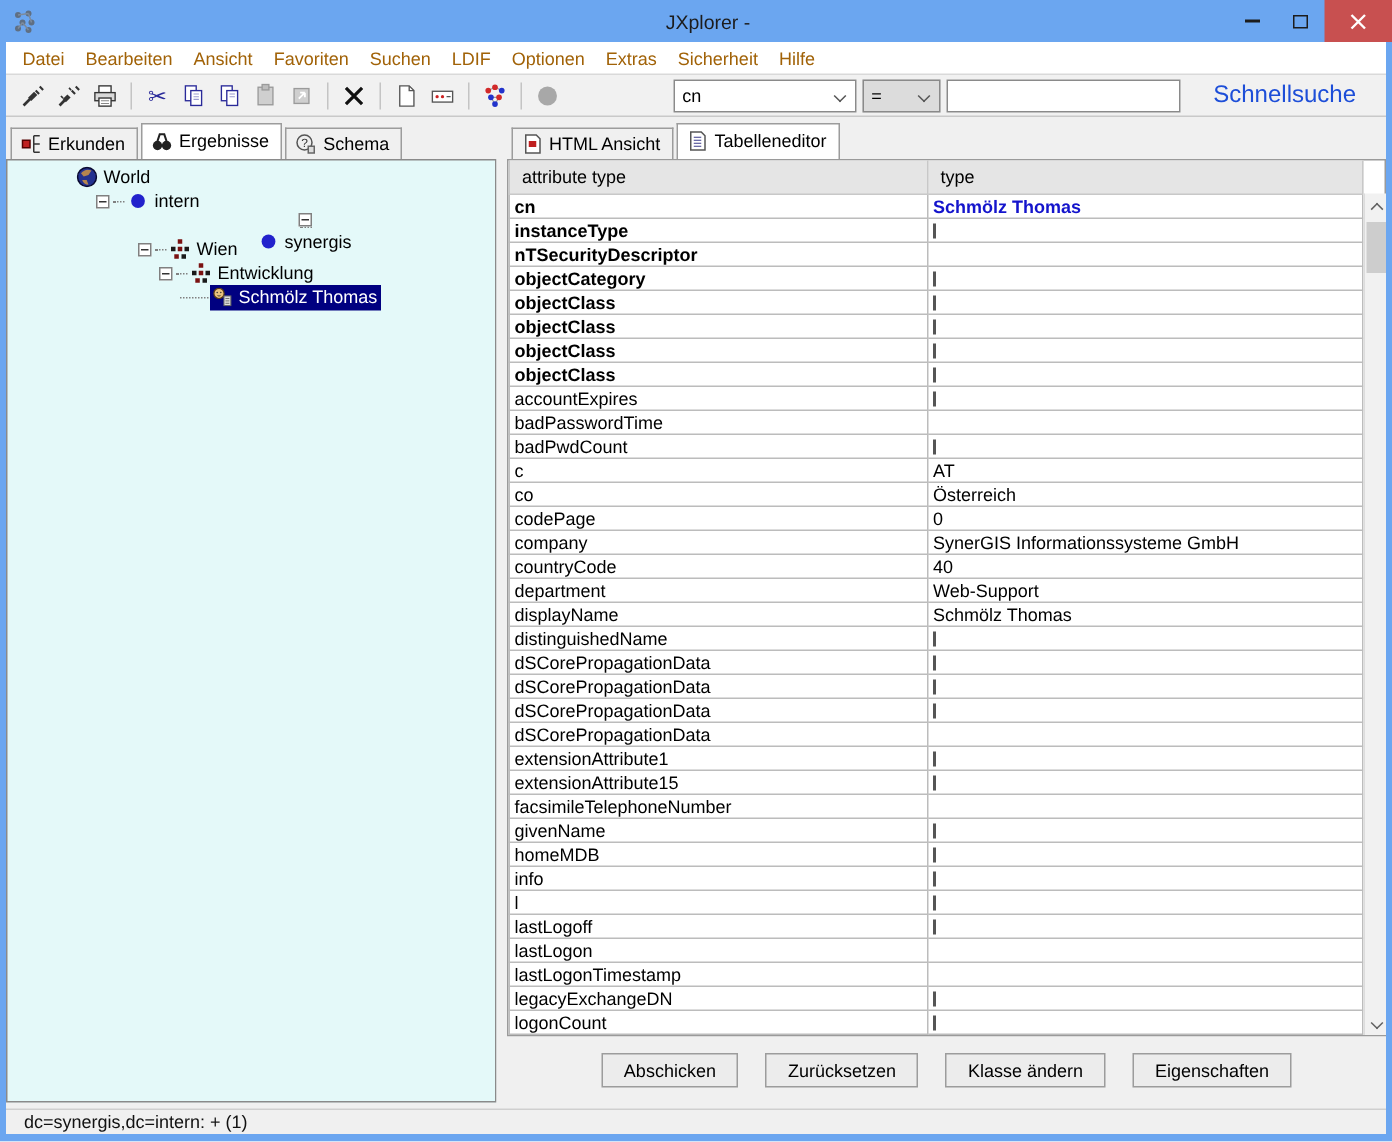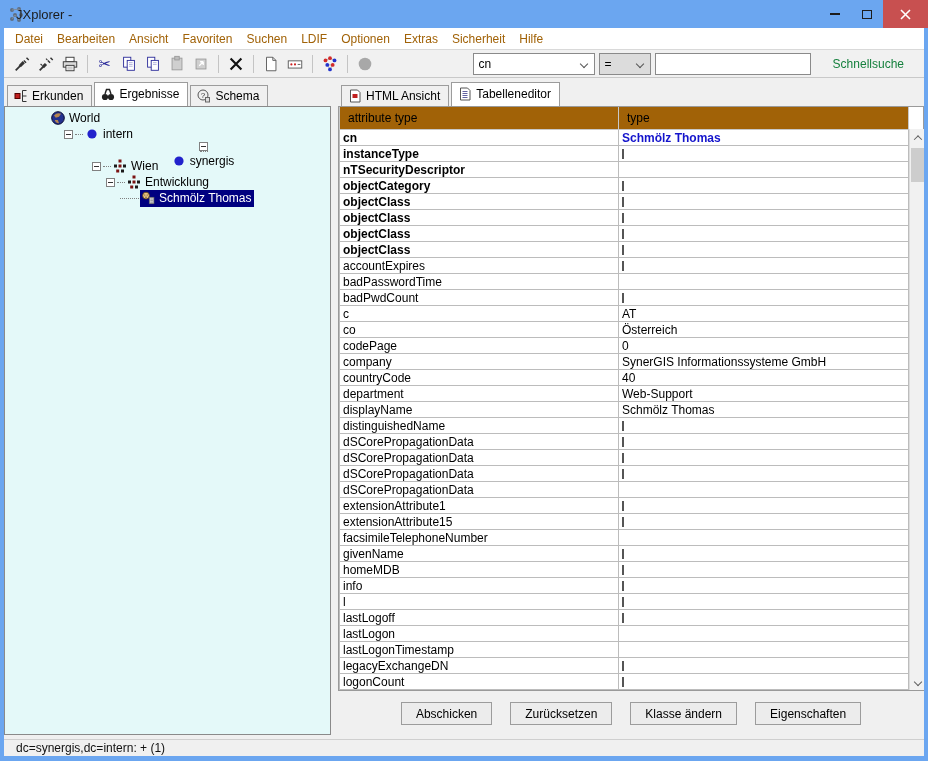--- a/index.html
+++ b/index.html
@@ -2,21 +2,21 @@
 <html><head>
 <meta charset="utf-8">
 <style>
   * { margin:0; padding:0; box-sizing:border-box; }
   html,body { width:928px; height:761px; font-family:"Liberation Sans", sans-serif; }
   .window { width:928px; height:761px; background:#6ba6f0; display:flex; flex-direction:column; }
 
   
   .titlebar { height:28px; display:flex; align-items:center; position:relative; flex:none; }
   .app-icon { margin-left:7px; width:18px; height:18px; }
-  .title-text { position:absolute; left:16px; right:0; font-size:13px; color:#1c1c1c; }
+  .title-text { position:absolute; left:16px; right:0; text-align:center; font-size:13px; color:#1c1c1c; }
   .win-controls { margin-left:auto; display:flex; height:28px; z-index:2; }
   .wc { width:32px; height:28px; display:flex; align-items:center; justify-content:center; cursor:default; }
   .wc-min i { display:block; width:10px; height:0; border-bottom:2px solid #1c1c1c; }
   .wc-max i { display:block; width:10px; height:9px; border:1.5px solid #1c1c1c; background:#fff0; }
   .wc-close { width:45px; background:#c85050; }
 
   
   .content { flex:1; margin:0 4px 5px 4px; background:#f0f0f0; display:flex; flex-direction:column; overflow:hidden; }
   .menubar { height:22px; background:#ffffff; border-bottom:1px solid #d9d9d9; display:flex; align-items:center; padding-left:4px; flex:none; }
   .menu-item { font-size:12px; color:#a16207; padding:2px 7px; }
@@ -26,21 +26,21 @@
   .tbtn { width:24px; height:22px; border:none; background:transparent; display:flex; align-items:center; justify-content:center; padding:0; }
   .tbtn svg { width:18px; height:18px; }
   .tsep { width:1px; height:18px; background:#c4c4c4; margin:0 5px; }
   .cut-glyph { font-family:"DejaVu Sans", sans-serif; font-size:15px; color:#2a2a9a; }
   .search-group { margin-left:auto; display:flex; align-items:center; }
   .combo { height:22px; border:1px solid #8a8a8a; background:#fff; display:flex; align-items:center; font-size:12px; padding-left:5px; position:relative; }
   .combo .chev { position:absolute; right:7px; top:7px; width:6px; height:6px; border-right:1.4px solid #555; border-bottom:1.4px solid #555; transform:rotate(45deg); }
   .combo-attr { width:122px; }
   .combo-op { width:52px; background:#dcdcdc; }
   .search-input { width:156px; height:22px; border:1px solid #8a8a8a; margin-left:4px; font-size:12px; padding:0 4px; font-family:"Liberation Sans",sans-serif; }
-  .quick-search { border:none; background:transparent; font-size:12px; color:#15803d; margin:0 8px 0 16px; padding:3px 6px; }
+  .quick-search { border:none; background:transparent; font-size:16px; color:#1d4ed8; margin:0 8px 0 16px; padding:3px 6px; }
 
   
   .main { flex:1; display:flex; overflow:hidden; }
   .left-col { width:327px; flex:none; display:flex; flex-direction:column; padding-top:4px; }
   .splitter { width:7px; flex:none; background:#f0f0f0; }
   .right-col { flex:1; display:flex; flex-direction:column; padding-top:4px; overflow:hidden; }
 
   
   .tabs { display:flex; align-items:flex-end; height:24px; padding-left:3px; flex:none; }
   .tab { display:flex; align-items:center; gap:4px; font-size:12px; color:#000; background:#f0f0f0;
@@ -57,21 +57,21 @@
   .tree-icon { width:15px; height:15px; flex:none; margin-right:3px; display:flex; align-items:center; }
   .tree-icon svg { width:14px; height:14px; }
   .node-box { display:flex; align-items:center; padding:1px 3px 1px 1px; }
   .tree-row.selected .node-box { background:#000080; color:#ffffff; }
 
   
   .table-zone { flex:none; display:flex; background:#fff; border:1px solid #9a9a9a; border-bottom:1px solid #9a9a9a; }
   table.attrs { border-collapse:collapse; table-layout:fixed; width:569px; }
   table.attrs col.c-attr { width:279px; }
   table.attrs col.c-val { width:290px; }
-  table.attrs th { font-weight:400; font-size:12px; text-align:left; padding:4px 4px 4px 8px; background:#a16207;
+  table.attrs th { font-weight:400; font-size:12px; text-align:left; padding:4px 4px 4px 8px; background:#e5e5e5;
                    border:1px solid #c8c8c8; border-top:none; height:21px; }
   table.attrs td { font-size:12px; height:16px; padding:0 3px; border:1px solid #bcbcbc; background:#fff;
                    overflow:hidden; white-space:nowrap; line-height:14px; }
   td.attr-cell.bold { font-weight:700; }
   .val-highlight { color:#1414cc; font-weight:700; }
   .sliver { display:inline-block; width:2px; height:10px; background:#555; vertical-align:middle; }
 
   
   .vscroll { width:15px; flex:none; background:#f1f1f1; margin-top:22px; position:relative; border-left:1px solid #dcdcdc; }
   .sb-arrow { position:absolute; left:0; width:15px; height:17px; display:flex; align-items:center; justify-content:center; }

